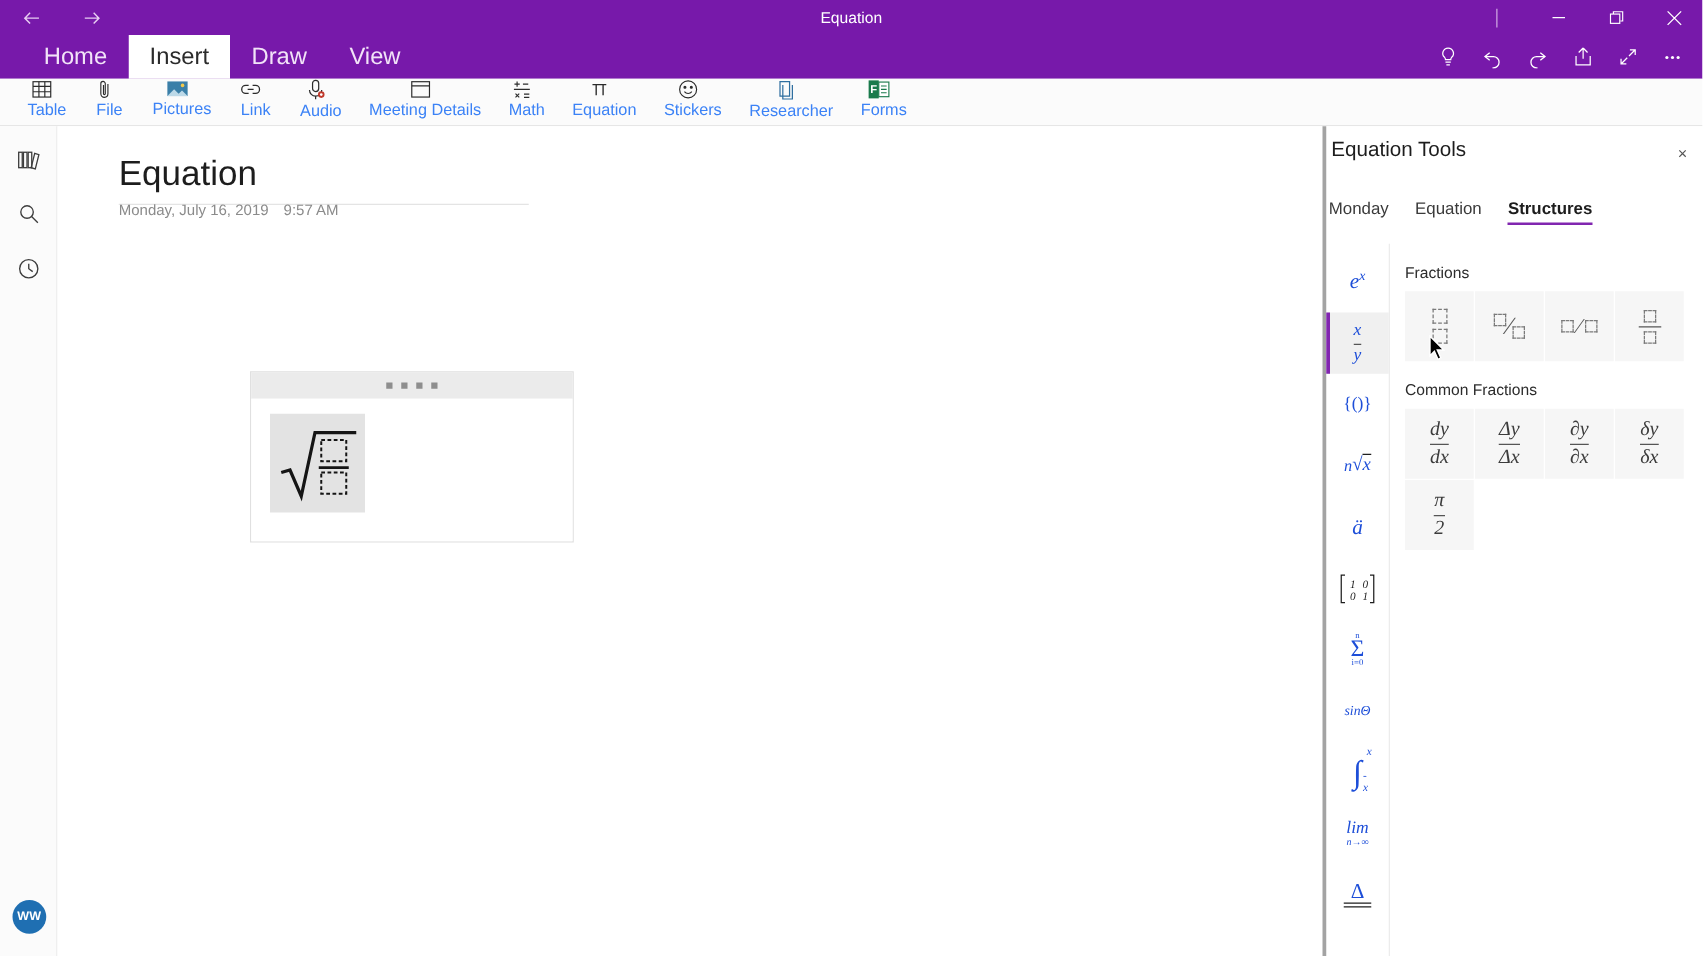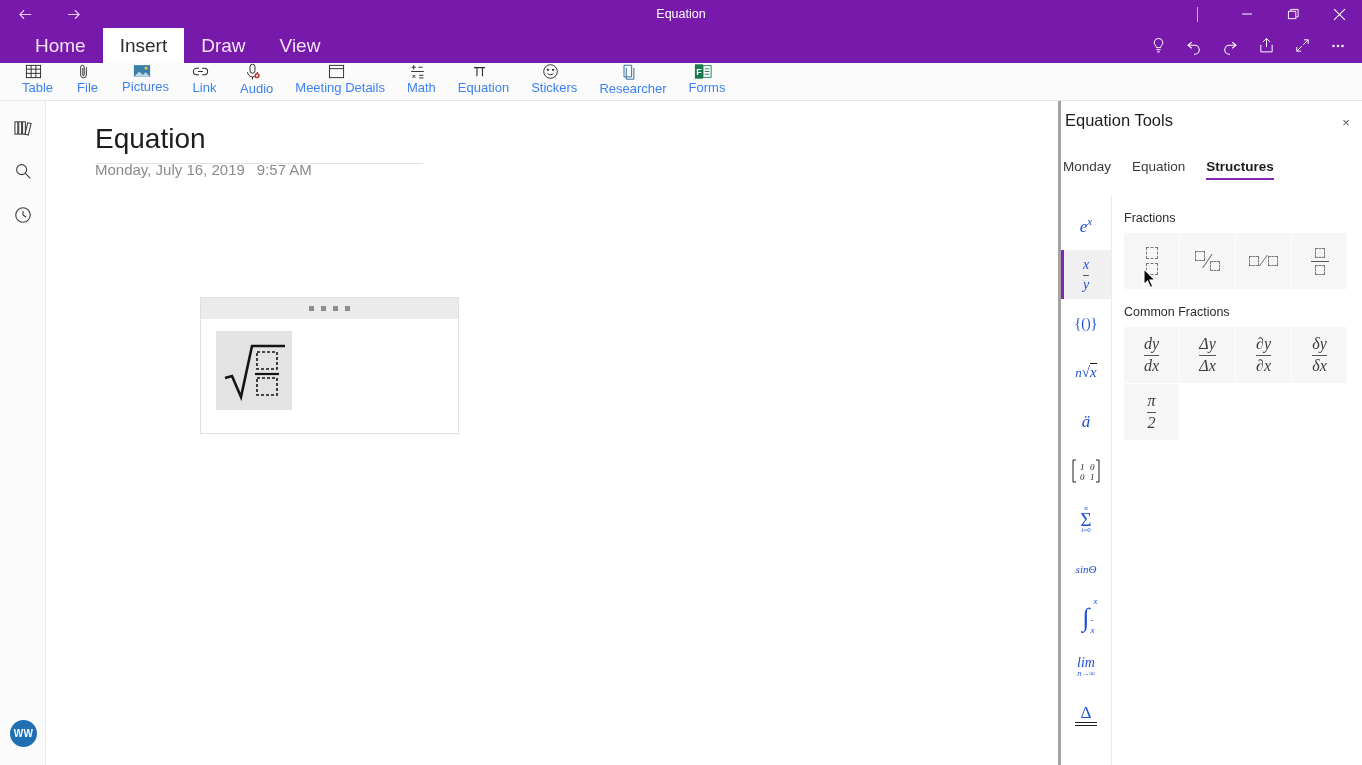--- a/index.html
+++ b/index.html
@@ -99,21 +99,21 @@
     position: absolute; left: 49px; top: 22px;
     font-size: 28px; color: #1d1d1d; font-weight: 400;
   }
   .title-rule {
     position: absolute; left: 49px; top: 62px; width: 328px;
     height: 1px; background: #e4e4e4;
   }
   .pg-meta {
     position: absolute; left: 49px; top: 60px;
     display: flex; align-items: baseline; gap: 12px;
-    font-size: 15px; color: #8b8b8b;
+    font-size: 12px; color: #8b8b8b;
   }
 
   
   .note {
     position: absolute; left: 154px; top: 196px;
     width: 259px; height: 137px;
     background: #ffffff; border: 1px solid #e0e0e0;
   }
   .note-handle {
     height: 21px; background: #ebebeb;

